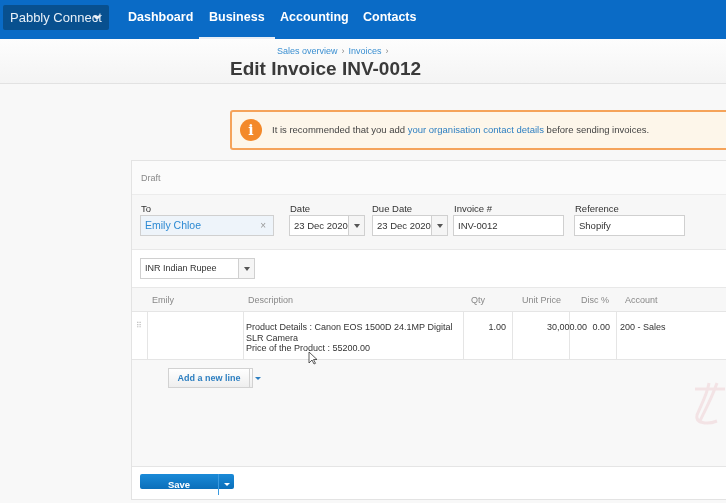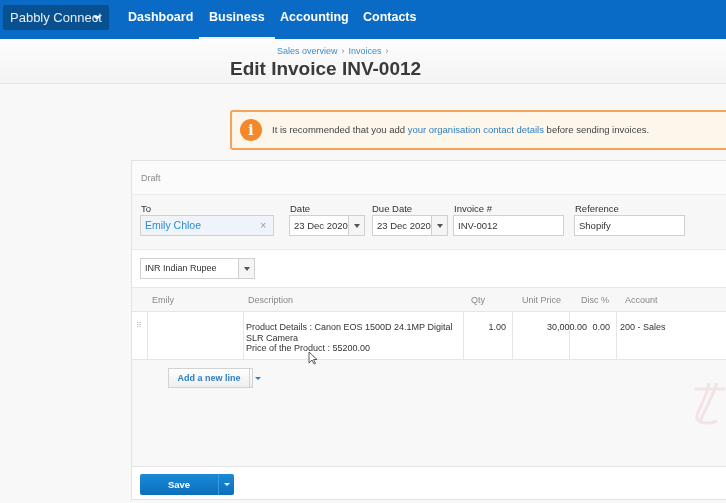--- a/index.html
+++ b/index.html
@@ -50,21 +50,21 @@
     .td { position: absolute; top: 10px; font-size: 9px; color: #333; }
     .td.desc { left: 114px; width: 220px; line-height: 10.5px; }
 
     .lines-area { position: absolute; left: 0; top: 199px; width: 100%; height: 107px; background: #f8f8f8; border-bottom: 1px solid #e5e5e5; }
     .add-line-btn { position: absolute; left: 15px; top: 8px; width: 85px; height: 20px; background: linear-gradient(#ffffff, #eeeeee); border: 1px solid #d2d2d2; border-radius: 0; margin-left: 21px; }
     .add-line-main { position: absolute; left: 0; top: 0; width: 80px; height: 18px; font-size: 9px; font-weight: bold; color: #2d7fc1; text-align: center; line-height: 18px; cursor: pointer; }
     .add-line-split { position: absolute; left: 80px; top: 0; width: 17px; height: 18px; border-left: 1px solid #d2d2d2; cursor: pointer; }
     .add-line-split::after { content: ""; position: absolute; left: 5px; top: 8px; border-left: 3px solid transparent; border-right: 3px solid transparent; border-top: 3px solid #2d7fc1; }
     .sig { position: absolute; left: 555px; top: 15px; width: 50px; height: 60px; }
 
-    .save-group { position: absolute; left: 8px; top: 313px; width: 94px; height: 21px; background: linear-gradient(#1a8ad8, #0b6fba); border-radius: 2px; }
+    .save-group { position: absolute; left: 8px; top: 313px; width: 94px; height: 15px; background: linear-gradient(#1a8ad8, #0b6fba); border-radius: 2px; }
     .save-main { position: absolute; left: 0; top: 0; width: 78px; height: 21px; color: #fff; font-weight: bold; font-size: 9.5px; text-align: center; line-height: 21px; cursor: pointer; }
     .save-split { position: absolute; left: 78px; top: 0; width: 16px; height: 21px; border-left: 1px solid #3a9ae0; cursor: pointer; }
     .save-split::after { content: ""; position: absolute; left: 5px; top: 9px; border-left: 3px solid transparent; border-right: 3px solid transparent; border-top: 3px solid #fff; }
 
     .cursor { position: absolute; left: 308px; top: 351px; width: 10px; height: 14px; }
   </style>
 </head>
 <body>
 
 <div class="topnav">

